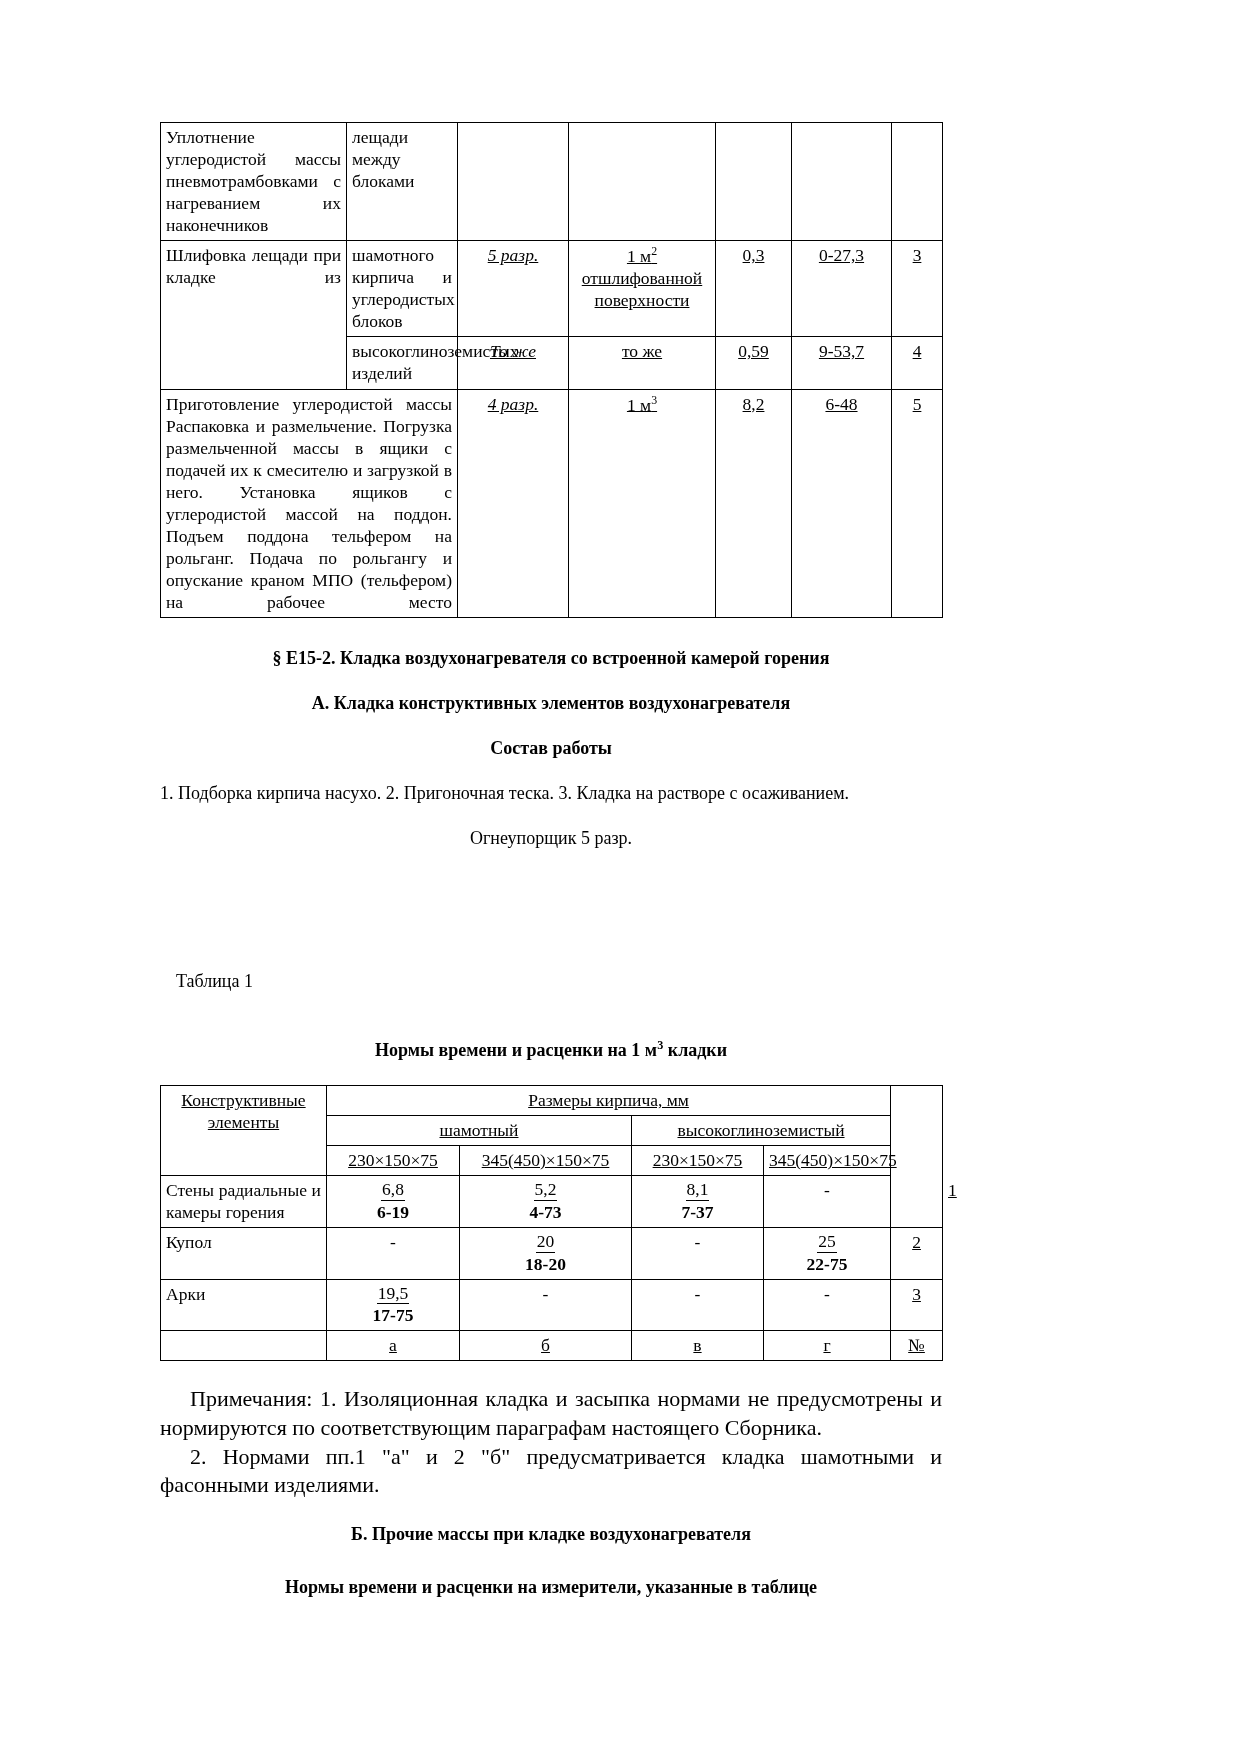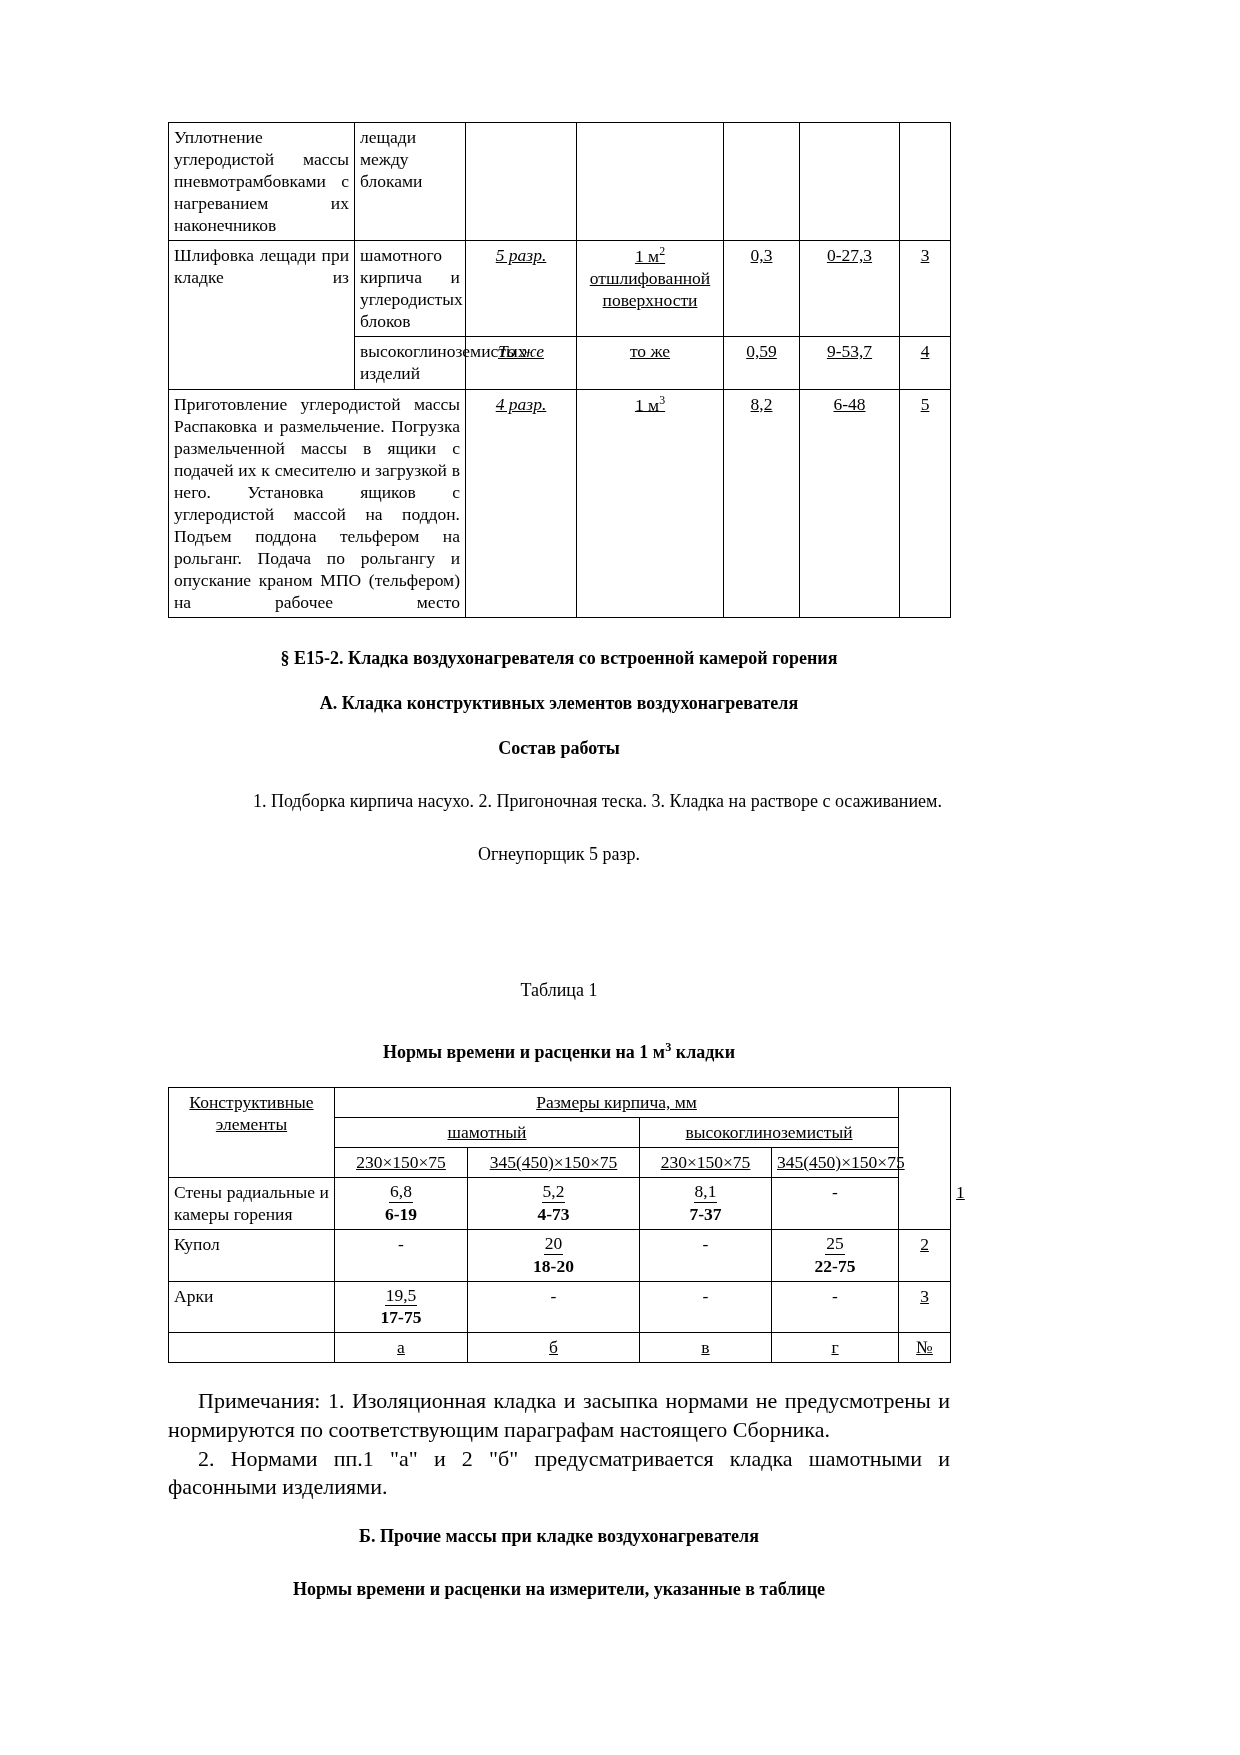--- a/index.html
+++ b/index.html
@@ -17,21 +17,21 @@
   }
   .page {
     position: relative;
     width: 1240px;
     height: 1755px;
     box-sizing: border-box;
     padding: 0;
   }
   .content {
     position: absolute;
-    left: 168px;
+    left: 160px;
     top: 122px;
     width: 782px;
   }
 
   
   table.doc-table {
     border-collapse: collapse;
     width: 782px;
     table-layout: fixed;
     font-size: 17.5px;
@@ -68,32 +68,32 @@
 
   
   .h-sec {
     text-align: center;
     font-weight: bold;
     font-size: 18px;
     margin: 0;
   }
   .para {
     font-size: 18px;
-    text-align: right;
-    margin: 8px;
+    text-align: left;
+    margin: 0;
   }
   .para-ital {
     font-size: 18px;
     text-align: center;
     margin: 0;
   }
   .table-label {
     font-size: 18px;
-    text-align: center;
-    margin: 9px;
+    text-align: left;
+    margin: 16px;
   }
   .notes {
     font-size: 22px;
     text-align: justify;
     line-height: 1.3;
     margin: 0;
   }
   .notes .indent { display: inline-block; width: 30px; }
 
   

